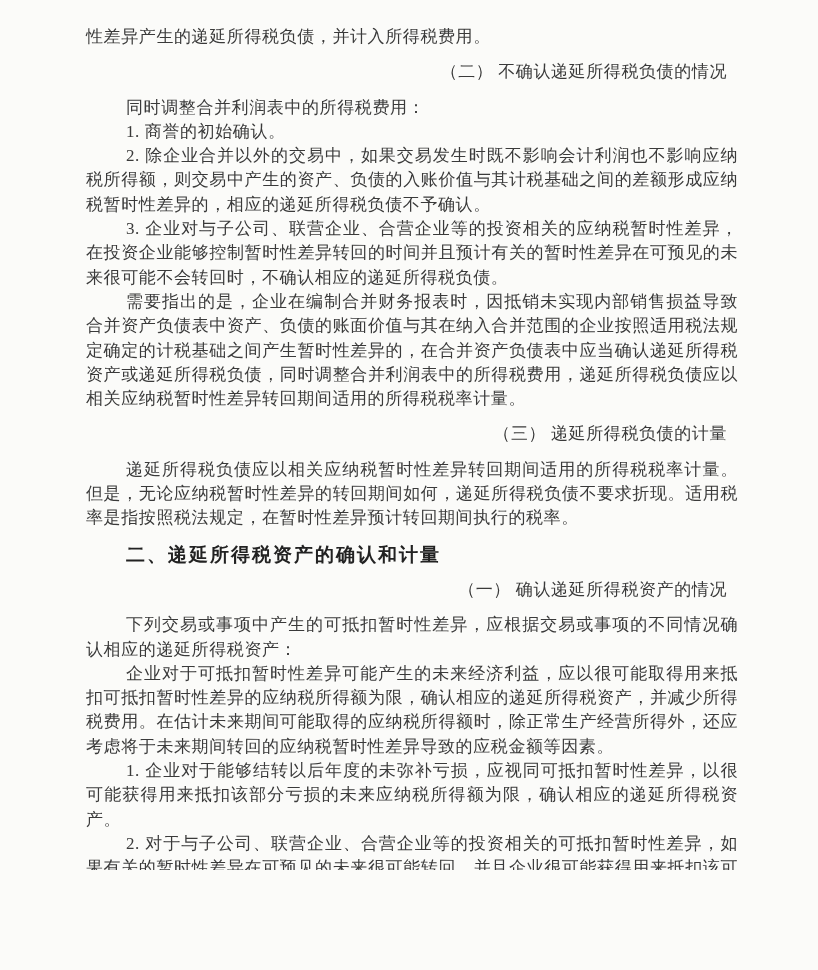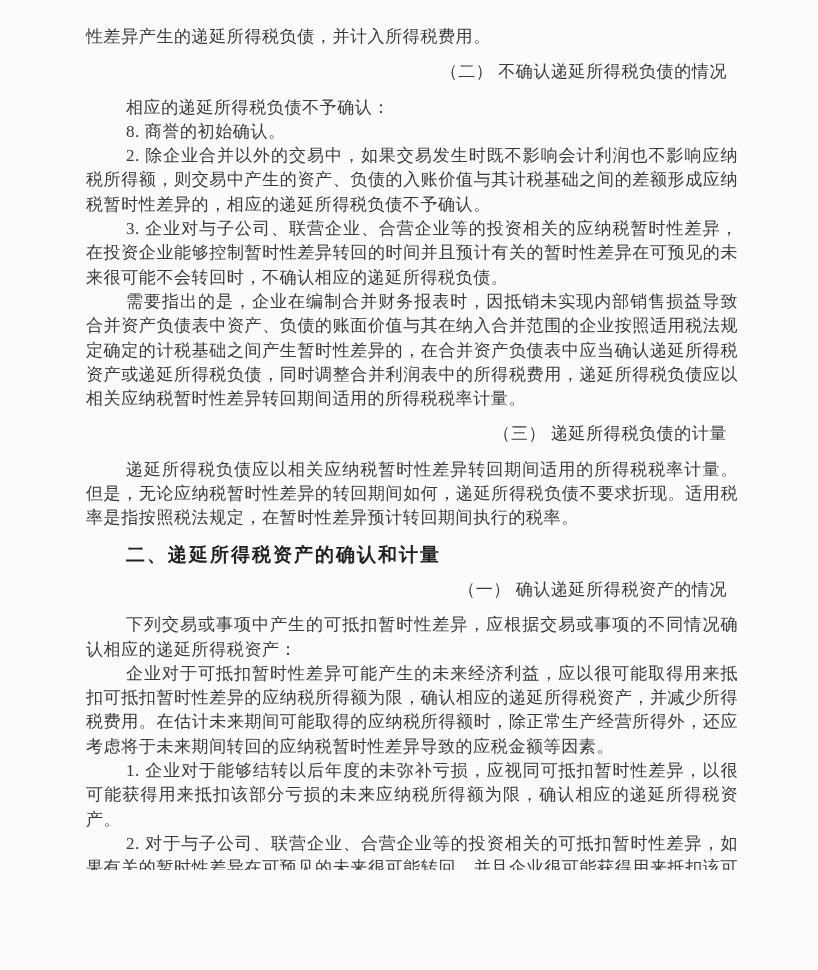--- a/index.html
+++ b/index.html
@@ -47,22 +47,22 @@
     letter-spacing: 2px;
     color: #222222;
   }
 </style>
 </head>
 <body>
 
 <div class="page">
   <p class="cont">性差异产生的递延所得税负债，并计入所得税费用。</p>
   <p class="subhead">（二） 不确认递延所得税负债的情况</p>
-  <p class="para">相应的递延所得税负债不予确认：</p>
-  <p class="para">8. 商誉的初始确认。</p>
+  <p class="para">同时调整合并利润表中的所得税费用：</p>
+  <p class="para">1. 商誉的初始确认。</p>
   <p class="para">2. 除企业合并以外的交易中，如果交易发生时既不影响会计利润也不影响应纳税所得额，则交易中产生的资产、负债的入账价值与其计税基础之间的差额形成应纳税暂时性差异的，相应的递延所得税负债不予确认。</p>
   <p class="para">3. 企业对与子公司、联营企业、合营企业等的投资相关的应纳税暂时性差异，在投资企业能够控制暂时性差异转回的时间并且预计有关的暂时性差异在可预见的未来很可能不会转回时，不确认相应的递延所得税负债。</p>
   <p class="para">需要指出的是，企业在编制合并财务报表时，因抵销未实现内部销售损益导致合并资产负债表中资产、负债的账面价值与其在纳入合并范围的企业按照适用税法规定确定的计税基础之间产生暂时性差异的，在合并资产负债表中应当确认递延所得税资产或递延所得税负债，同时调整合并利润表中的所得税费用，递延所得税负债应以相关应纳税暂时性差异转回期间适用的所得税税率计量。</p>
   <p class="subhead">（三） 递延所得税负债的计量</p>
   <p class="para">递延所得税负债应以相关应纳税暂时性差异转回期间适用的所得税税率计量。但是，无论应纳税暂时性差异的转回期间如何，递延所得税负债不要求折现。适用税率是指按照税法规定，在暂时性差异预计转回期间执行的税率。</p>
   <p class="section-head">二、递延所得税资产的确认和计量</p>
   <p class="subhead">（一） 确认递延所得税资产的情况</p>
   <p class="para">下列交易或事项中产生的可抵扣暂时性差异，应根据交易或事项的不同情况确认相应的递延所得税资产：</p>
   <p class="para">企业对于可抵扣暂时性差异可能产生的未来经济利益，应以很可能取得用来抵扣可抵扣暂时性差异的应纳税所得额为限，确认相应的递延所得税资产，并减少所得税费用。在估计未来期间可能取得的应纳税所得额时，除正常生产经营所得外，还应考虑将于未来期间转回的应纳税暂时性差异导致的应税金额等因素。</p>
   <p class="para">1. 企业对于能够结转以后年度的未弥补亏损，应视同可抵扣暂时性差异，以很可能获得用来抵扣该部分亏损的未来应纳税所得额为限，确认相应的递延所得税资产。</p>

